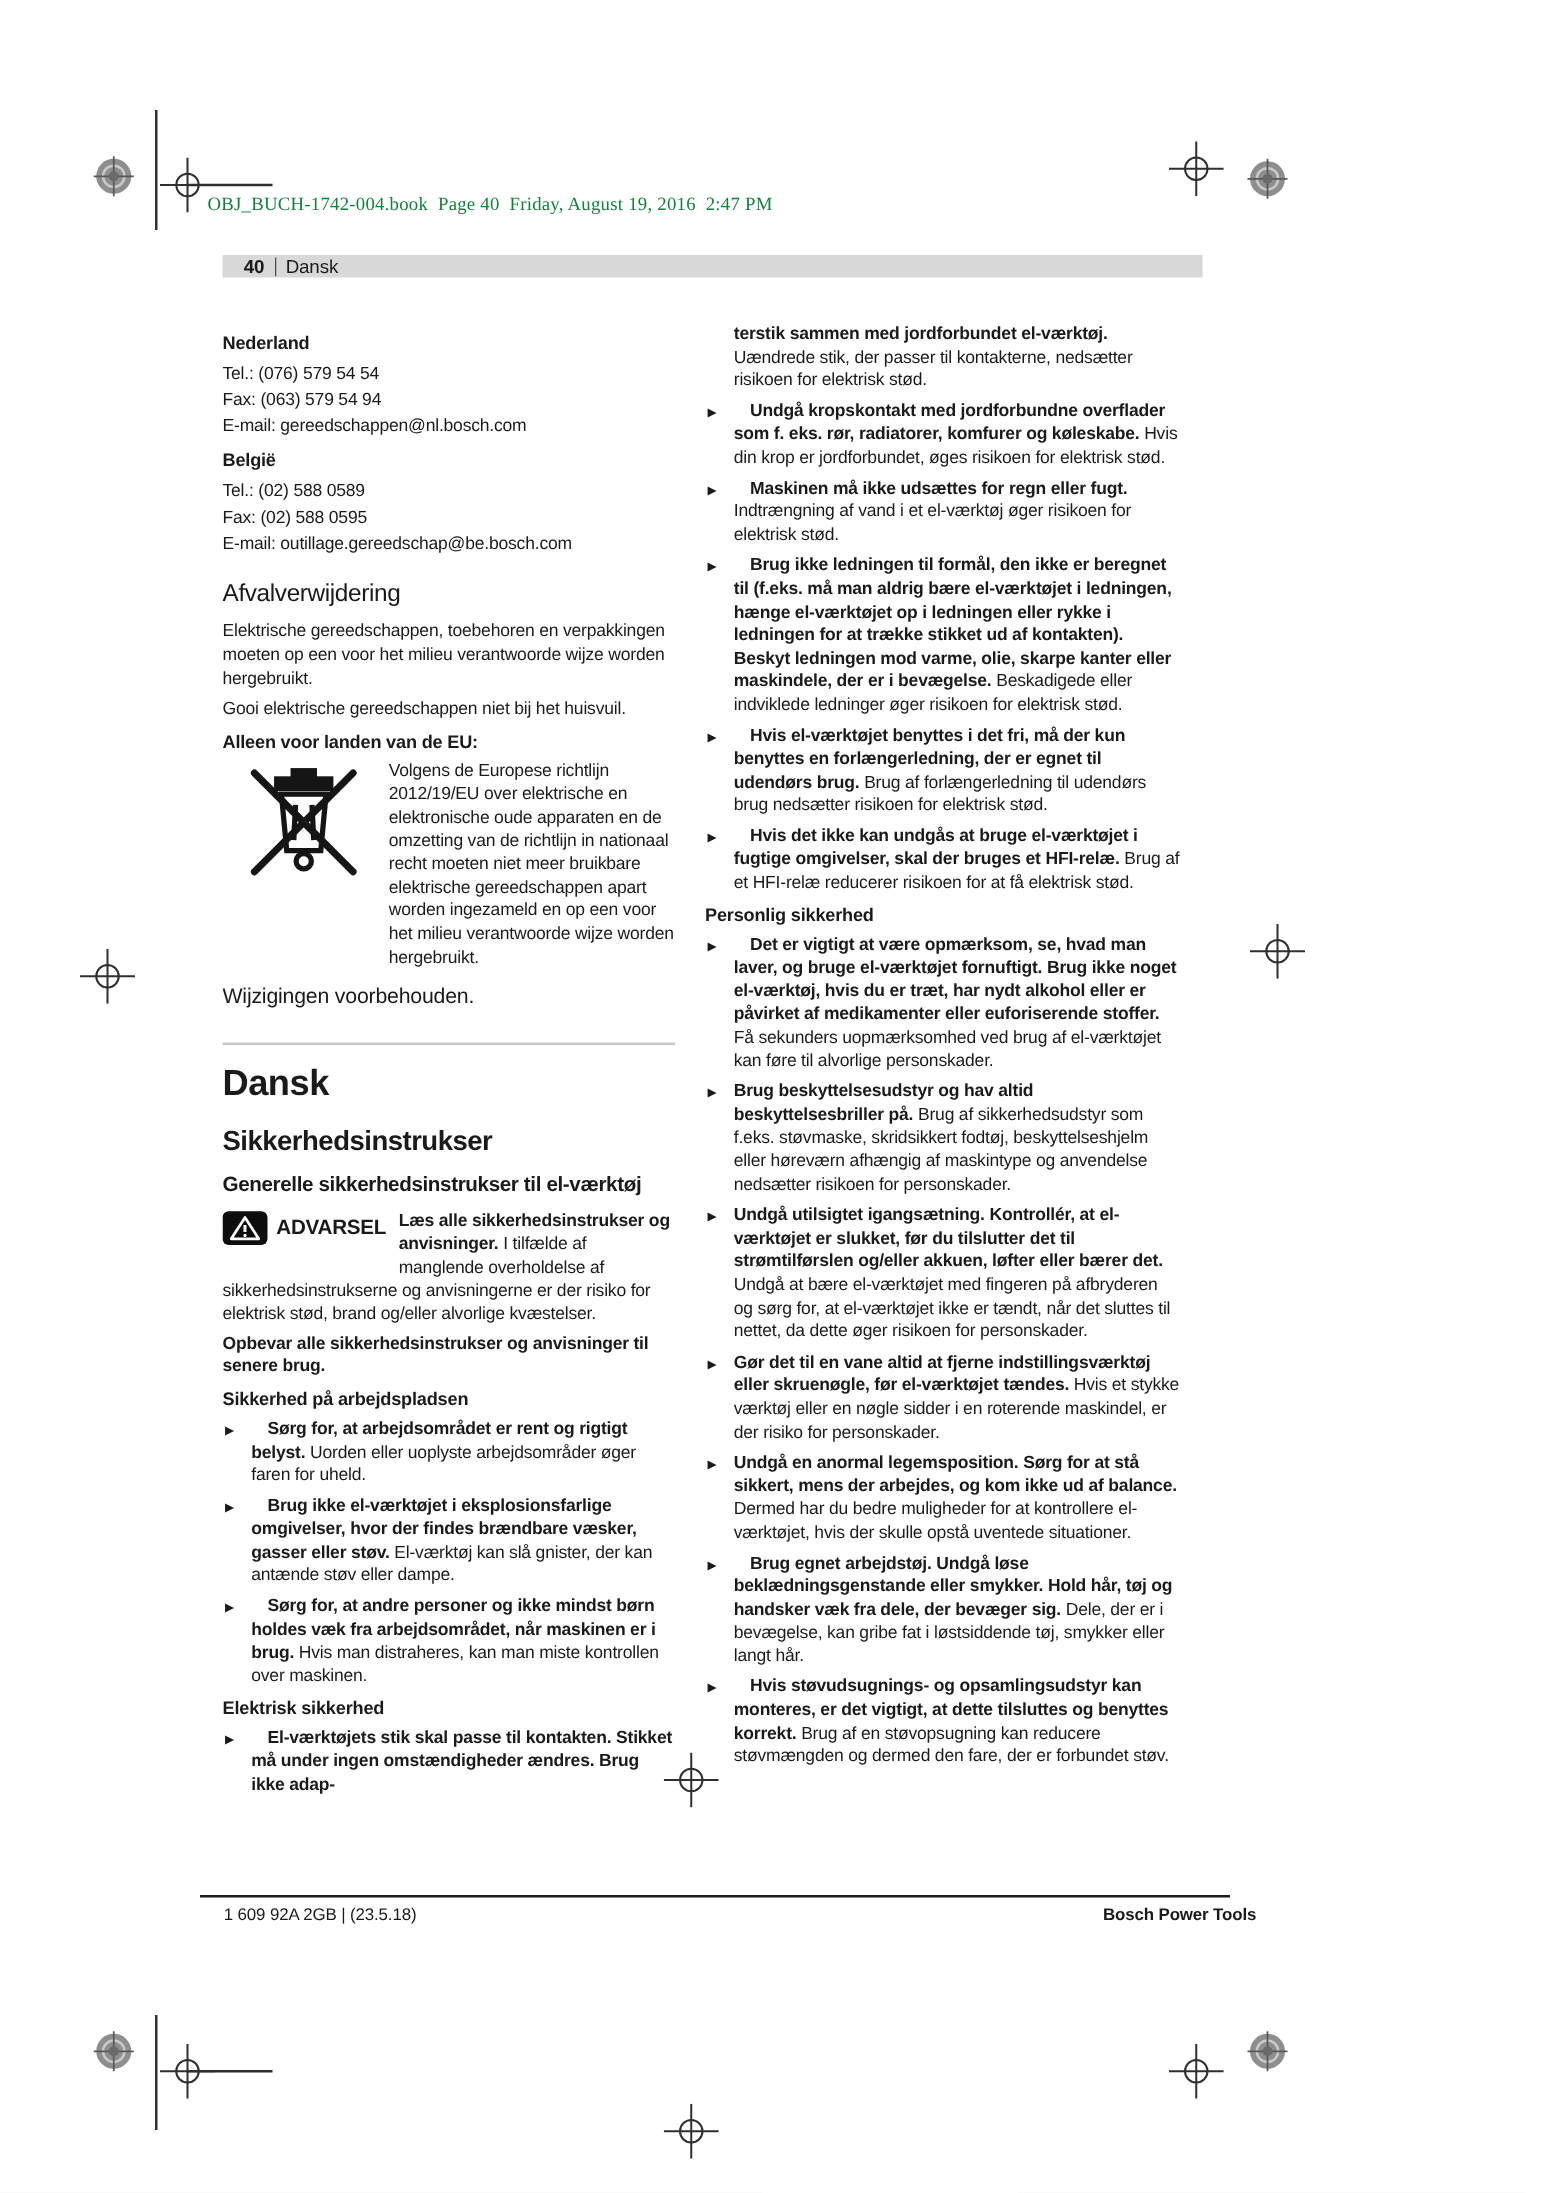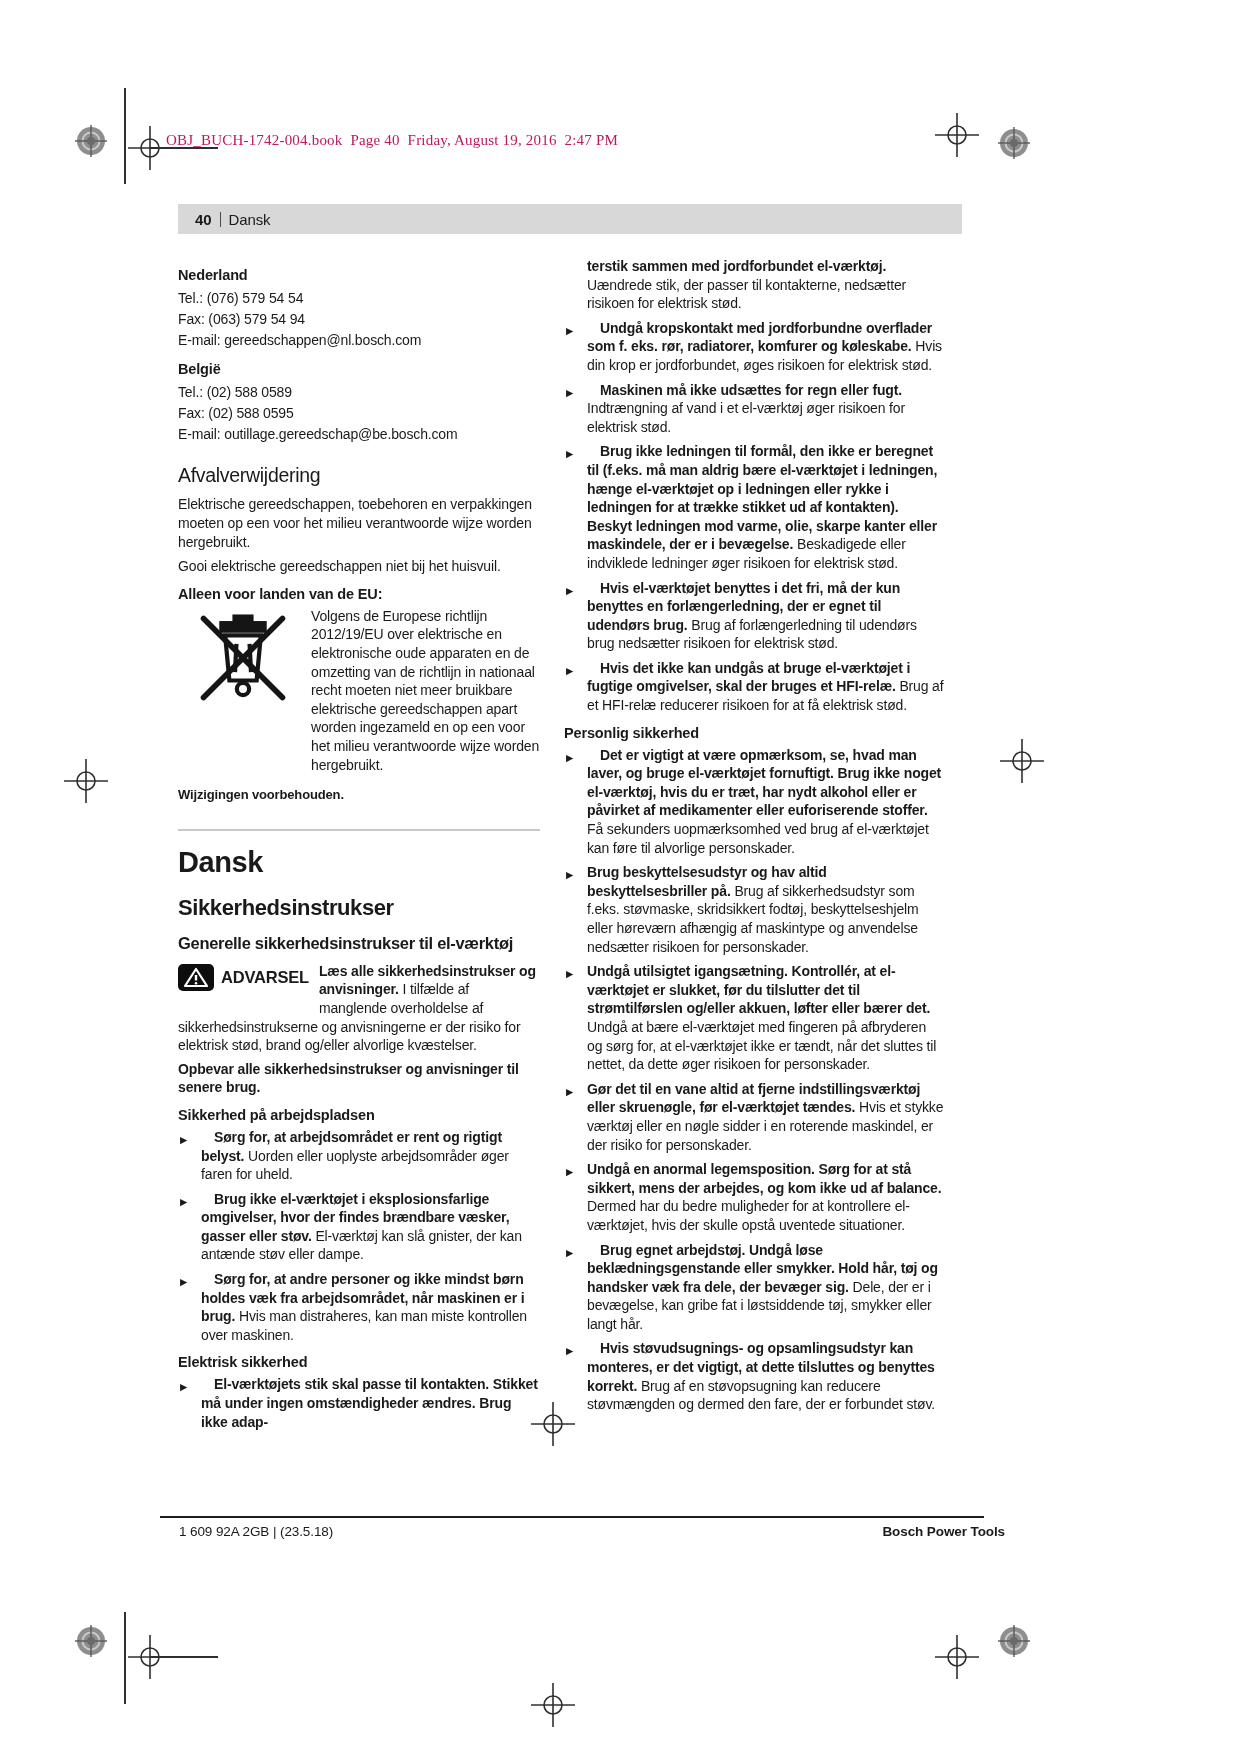--- a/index.html
+++ b/index.html
@@ -5,43 +5,43 @@
 <style>
   *{margin:0;padding:0;box-sizing:border-box}
   html,body{width:1241px;height:1754px;background:#f4f4f4}
   body{font-family:"Liberation Sans","DejaVu Sans",sans-serif;color:#1a1a1a}
   .page{position:absolute;left:0;top:0;width:1241px;height:1754px;background:#ffffff;overflow:hidden}
 
   
   .mark{position:absolute}
   .markline{position:absolute;background:#2f2f2f}
 
-  .repro{position:absolute;left:166px;top:132px;font-family:"Liberation Serif","DejaVu Serif",serif;
-         font-size:15px;color:#be185d;white-space:pre;letter-spacing:.2px}
-
-  .hdrbar{position:absolute;left:178px;top:204px;width:784px;height:30px;background:#d8d8d8;
+  .repro{position:absolute;left:166px;top:156px;font-family:"Liberation Serif","DejaVu Serif",serif;
+         font-size:15px;color:#15803d;white-space:pre;letter-spacing:.2px}
+
+  .hdrbar{position:absolute;left:178px;top:204px;width:784px;height:18px;background:#d8d8d8;
           display:flex;align-items:center;padding-left:17px;font-size:15px;letter-spacing:-.1px}
   .hdrbar .num{font-weight:bold}
   .hdrbar .vsep{display:inline-block;width:1px;height:15px;background:#4a4a4a;margin:0 8px}
 
   .cols{position:absolute;left:178px;top:257px;width:784px;height:1270px;display:flex;gap:24px;
         overflow:hidden;letter-spacing:-.15px}
   .col-left{width:362px;flex:none}
   .col-right{width:380px;flex:none}
 
   .p{font-size:14px;line-height:18.6px;margin-bottom:6px}
   .b{font-weight:bold}
   .plines{font-size:14px;margin-bottom:8px}
   .plines span{display:block;line-height:21px}
   .h1{font-size:29px;font-weight:bold;line-height:1.05;margin:0 0 18px;letter-spacing:-.4px}
   .h2{font-size:22px;font-weight:bold;line-height:1.1;margin:2px 0 14px;letter-spacing:-.4px}
   .h2s{font-size:19.5px;font-weight:normal;line-height:1.1;margin:20px 0 9px;letter-spacing:-.3px}
   .h3{font-size:16.5px;font-weight:bold;line-height:1.15;margin:2px 0 9px;letter-spacing:-.3px}
   .h4{font-size:14.5px;font-weight:bold;line-height:19px;margin:9px 0 3px}
-  .note{font-size:13px;font-weight:bold;margin-top:13px}
+  .note{font-size:17px;font-weight:normal;margin-top:13px}
   .rule{height:2px;background:#c7c7c7;margin:27px 0 16px}
 
   .bullet{position:relative;padding-left:23px;margin-bottom:6px;font-size:14px;line-height:18.6px}
   .bullet.tab{text-indent:13px}
   .bullet .btext{text-indent:0}
   .marker{position:absolute;left:2px;top:3px;font-size:9.5px;text-indent:0;
           font-family:"DejaVu Sans",sans-serif}
   .cont{padding-left:23px}
 
   .warn{overflow:visible;margin-bottom:5px}

